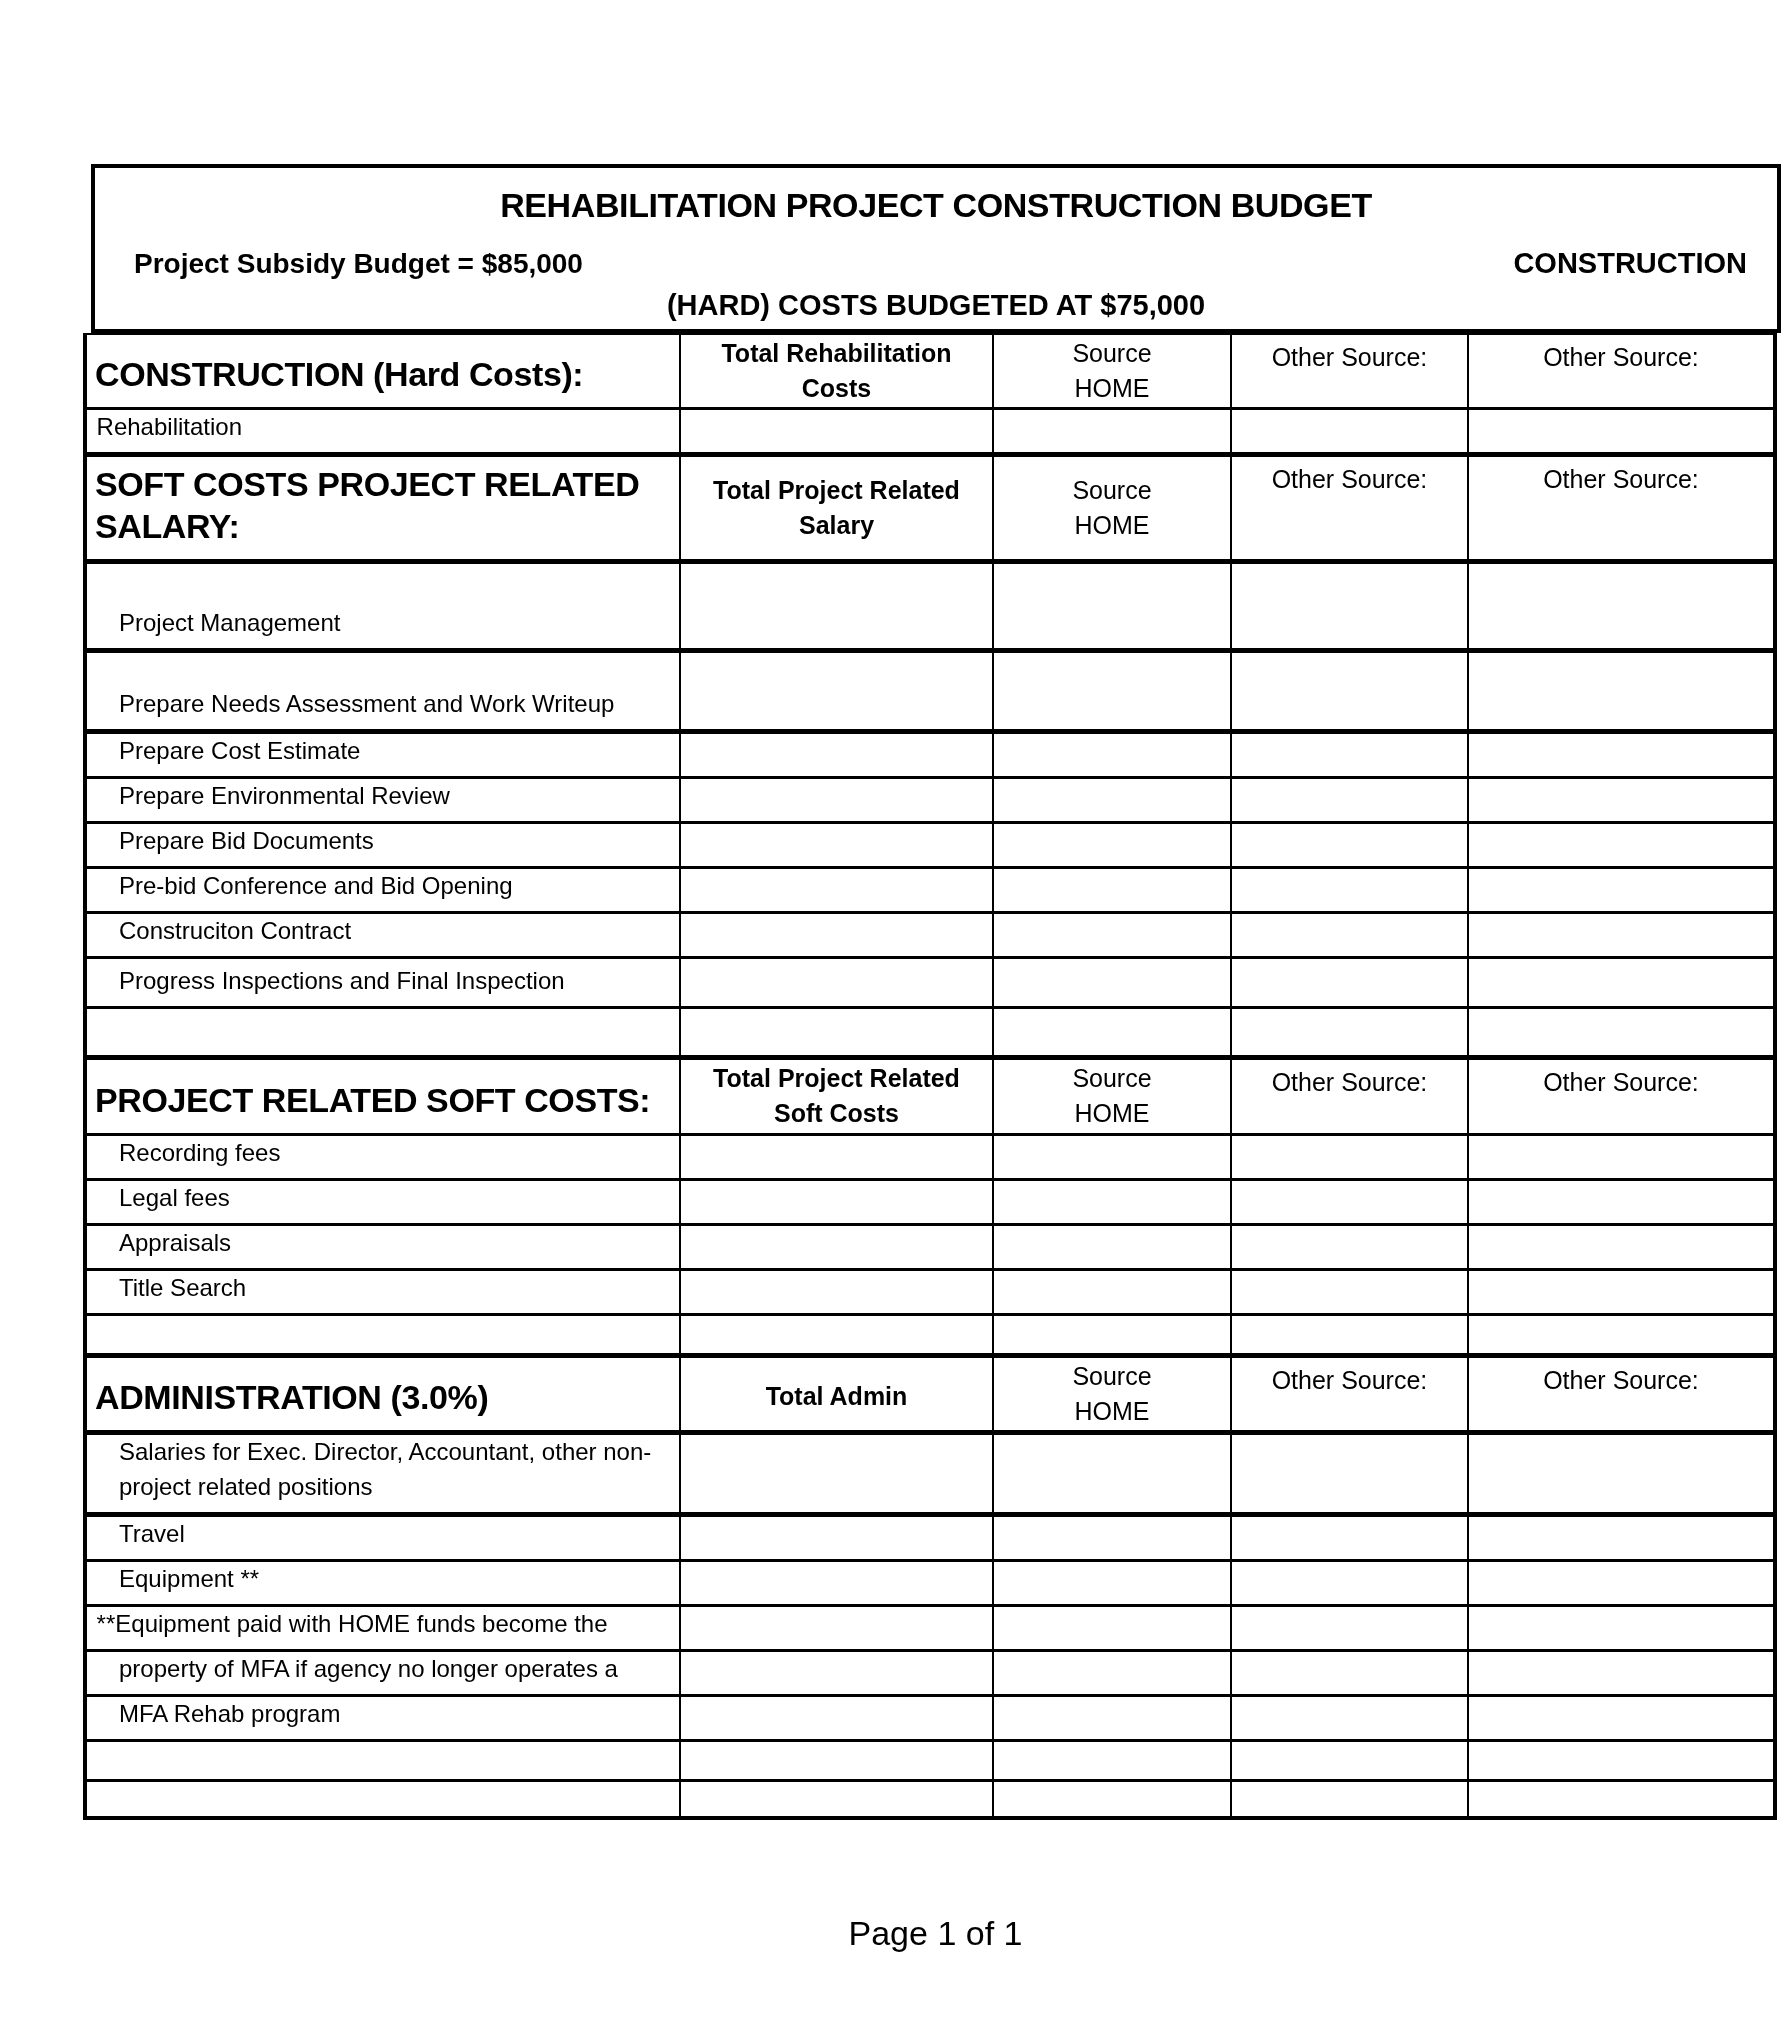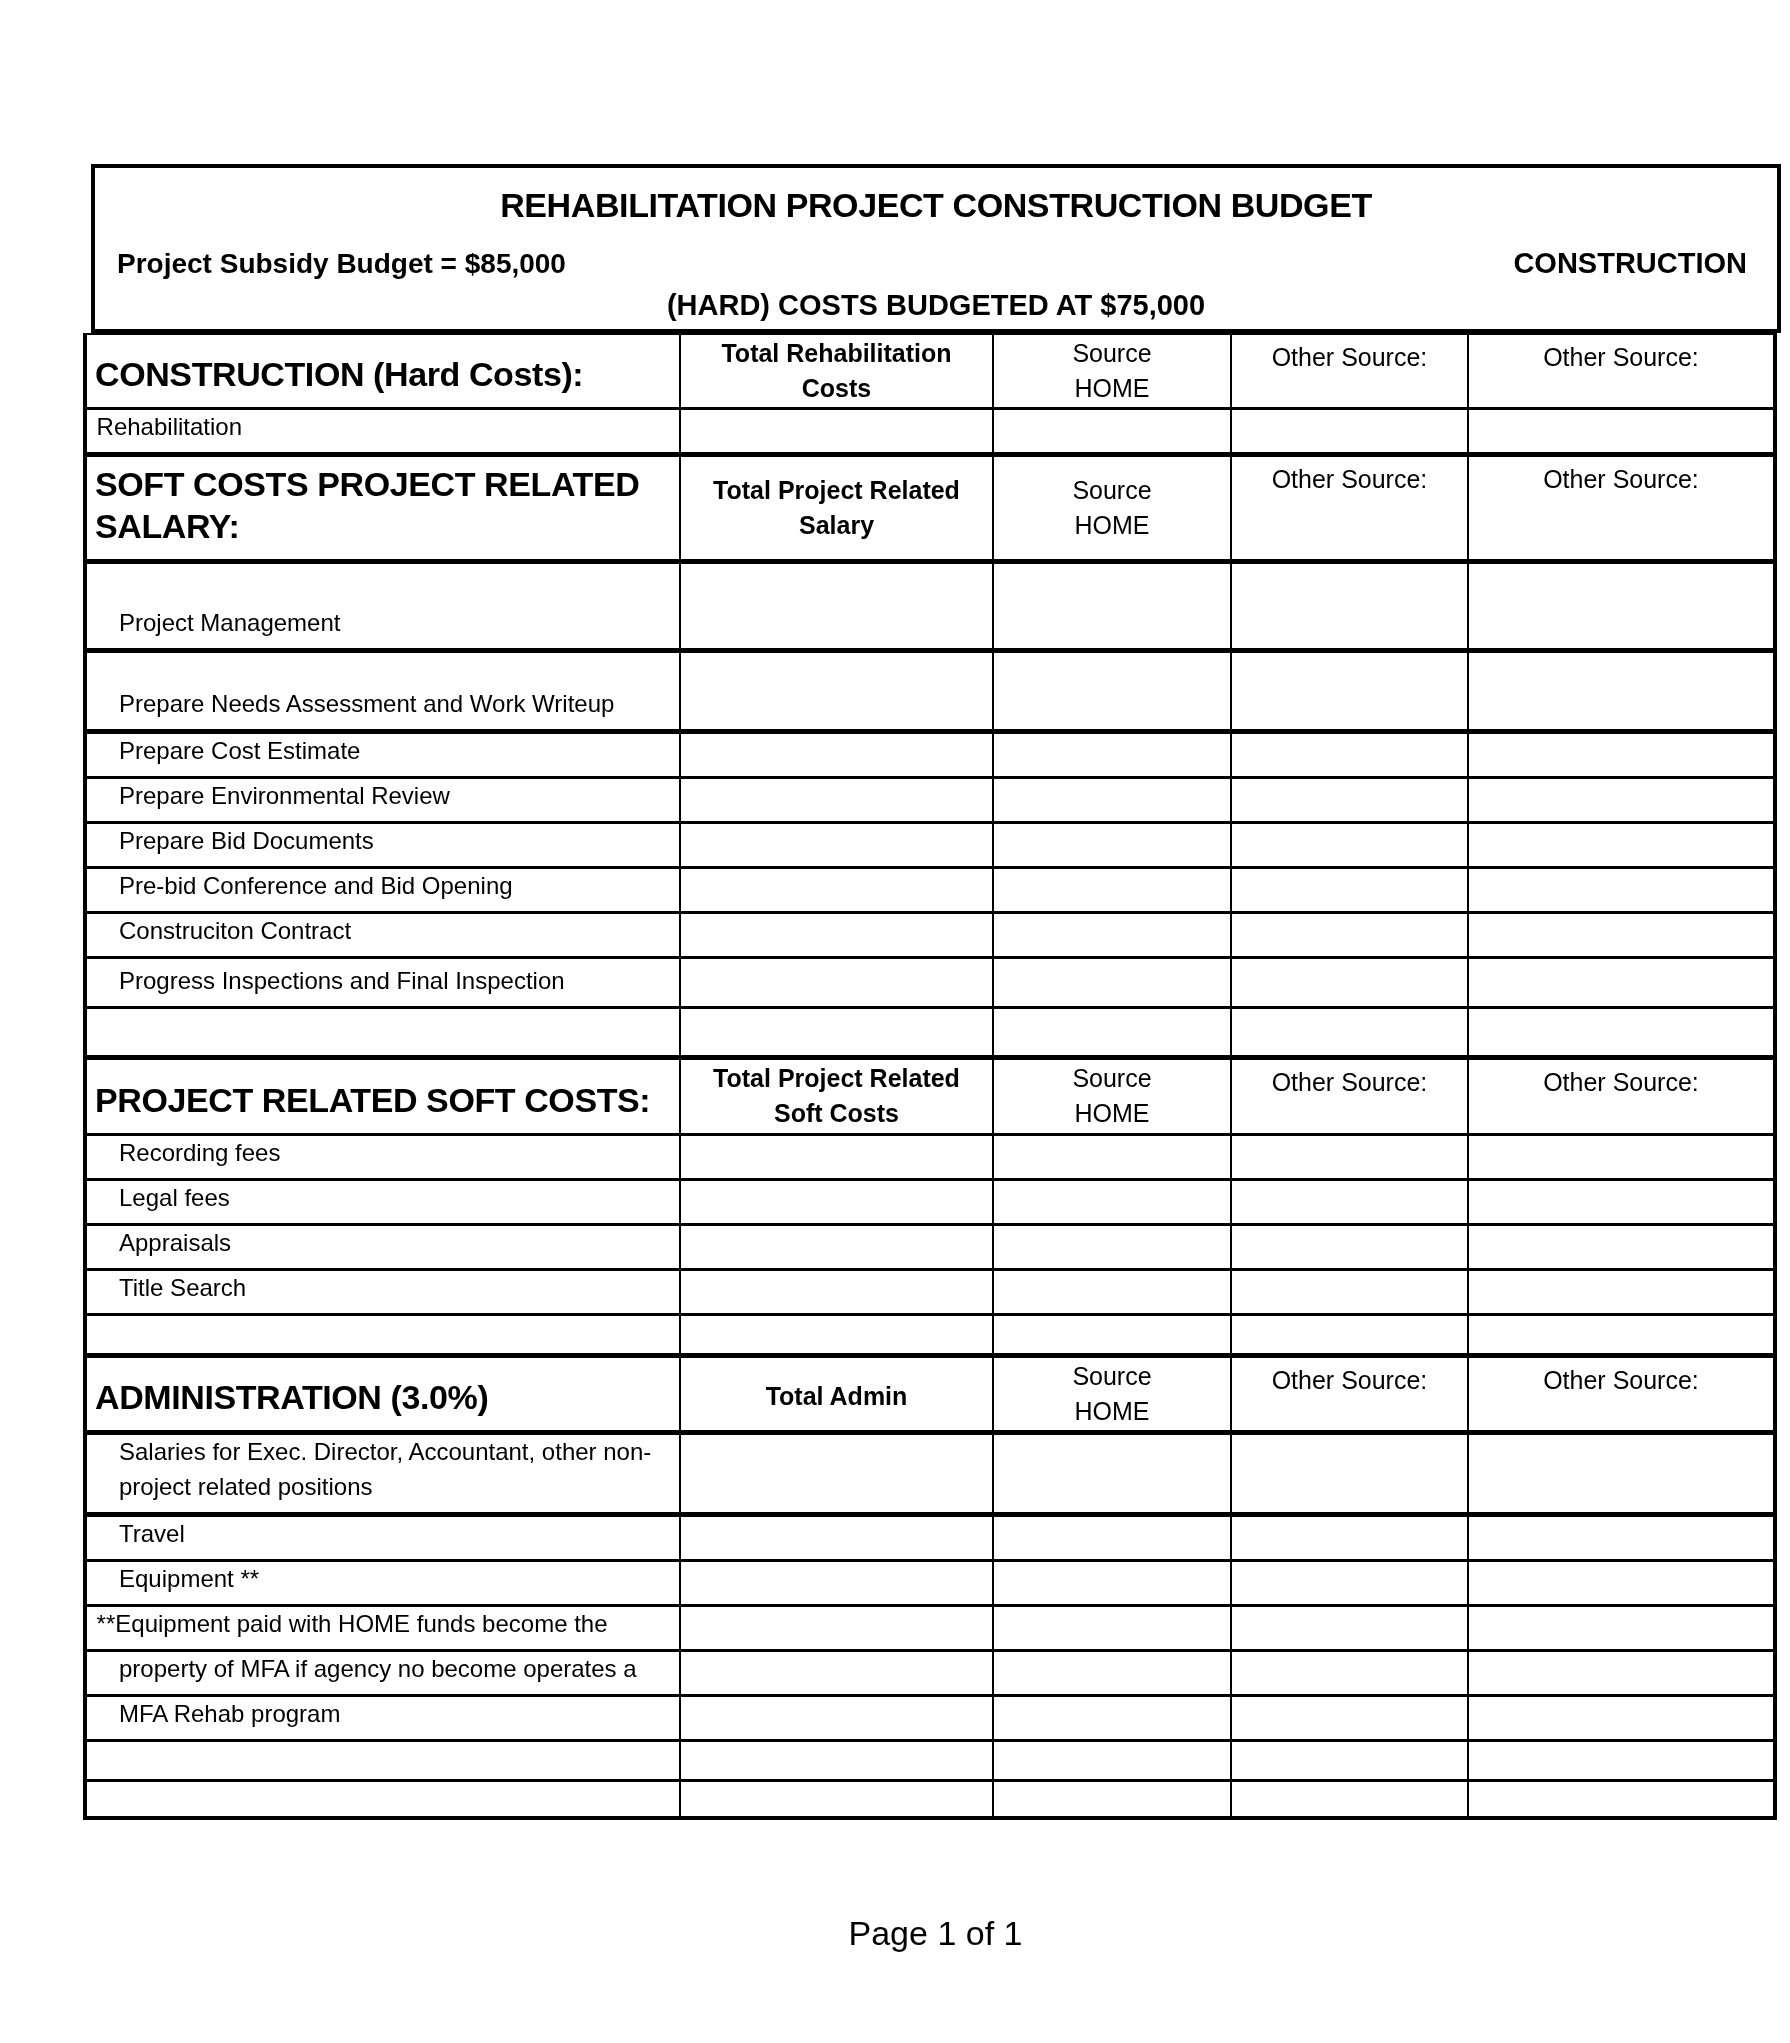--- a/index.html
+++ b/index.html
@@ -32,21 +32,21 @@
     text-align: center;
     font-weight: bold;
     font-size: 34px;
     margin-top: 17.6px;
     letter-spacing: -0.4px;
   }
   .hb-mid {
     display: flex;
     justify-content: space-between;
     align-items: baseline;
-    padding: 0 30px 0 22px;
+    padding: 0 30px 0 39px;
     margin-top: 22.3px;
     font-weight: bold;
   }
   .hb-subsidy { font-size: 28px; }
   .hb-corner  { font-size: 29px; }
   .hb-bottom {
     text-align: center;
     font-weight: bold;
     font-size: 29px;
     margin-top: 9.6px;
@@ -321,21 +321,21 @@
       <td class="y"></td>
     </tr>
     <tr style="height:40px">
       <td class="lbl ind0">**Equipment paid with HOME funds become the</td>
       <td class="y"></td>
       <td class="y"></td>
       <td class="y"></td>
       <td class="y"></td>
     </tr>
     <tr style="height:41px">
-      <td class="lbl">property of MFA if agency no become operates a</td>
+      <td class="lbl">property of MFA if agency no longer operates a</td>
       <td class="y"></td>
       <td class="y"></td>
       <td class="y"></td>
       <td class="y"></td>
     </tr>
     <tr style="height:43px">
       <td class="lbl">MFA Rehab program</td>
       <td class="y"></td>
       <td class="y"></td>
       <td class="y"></td>

